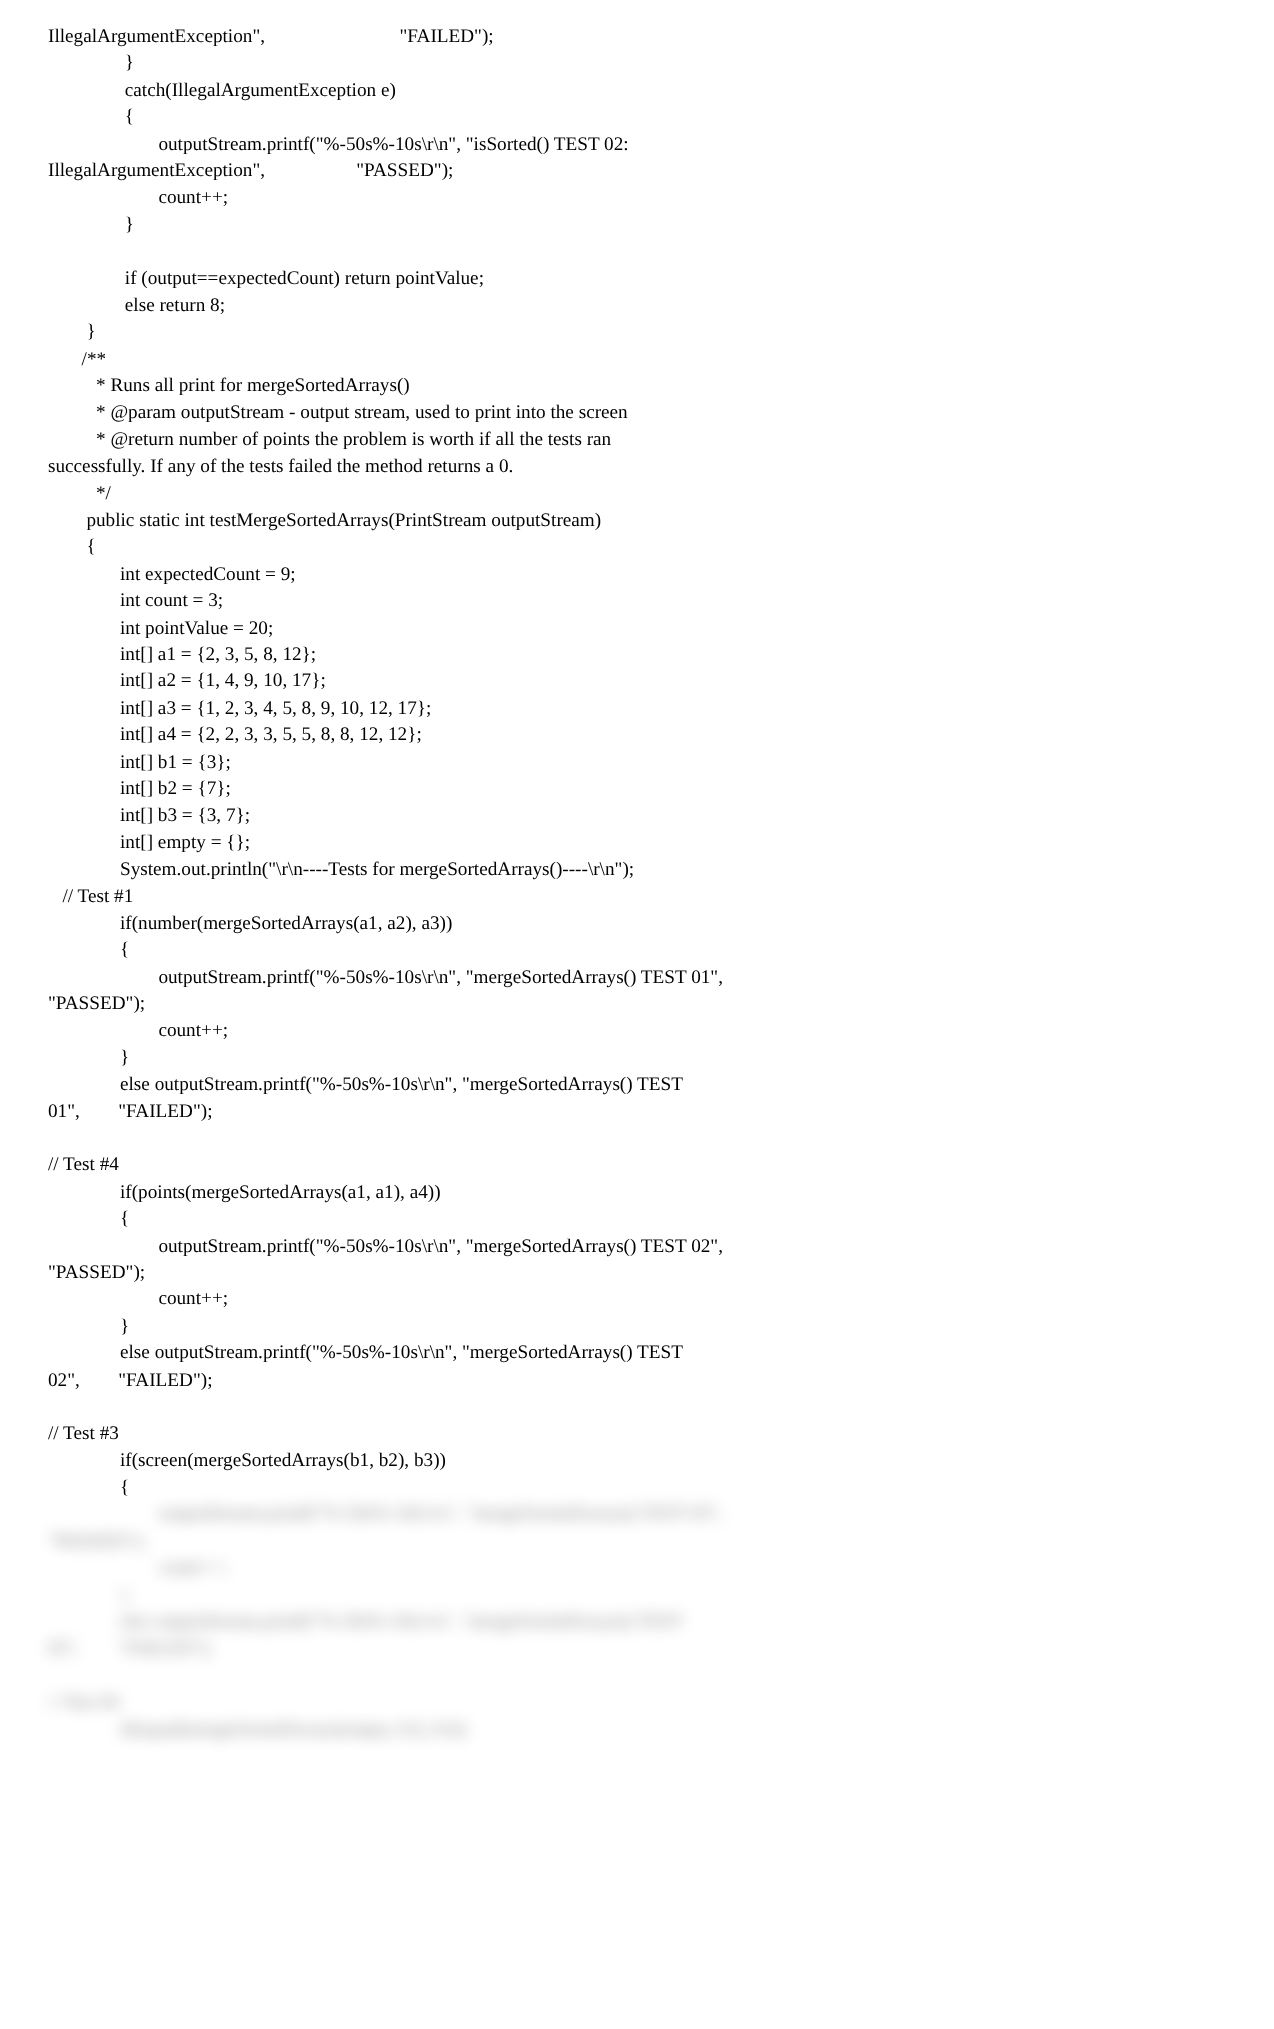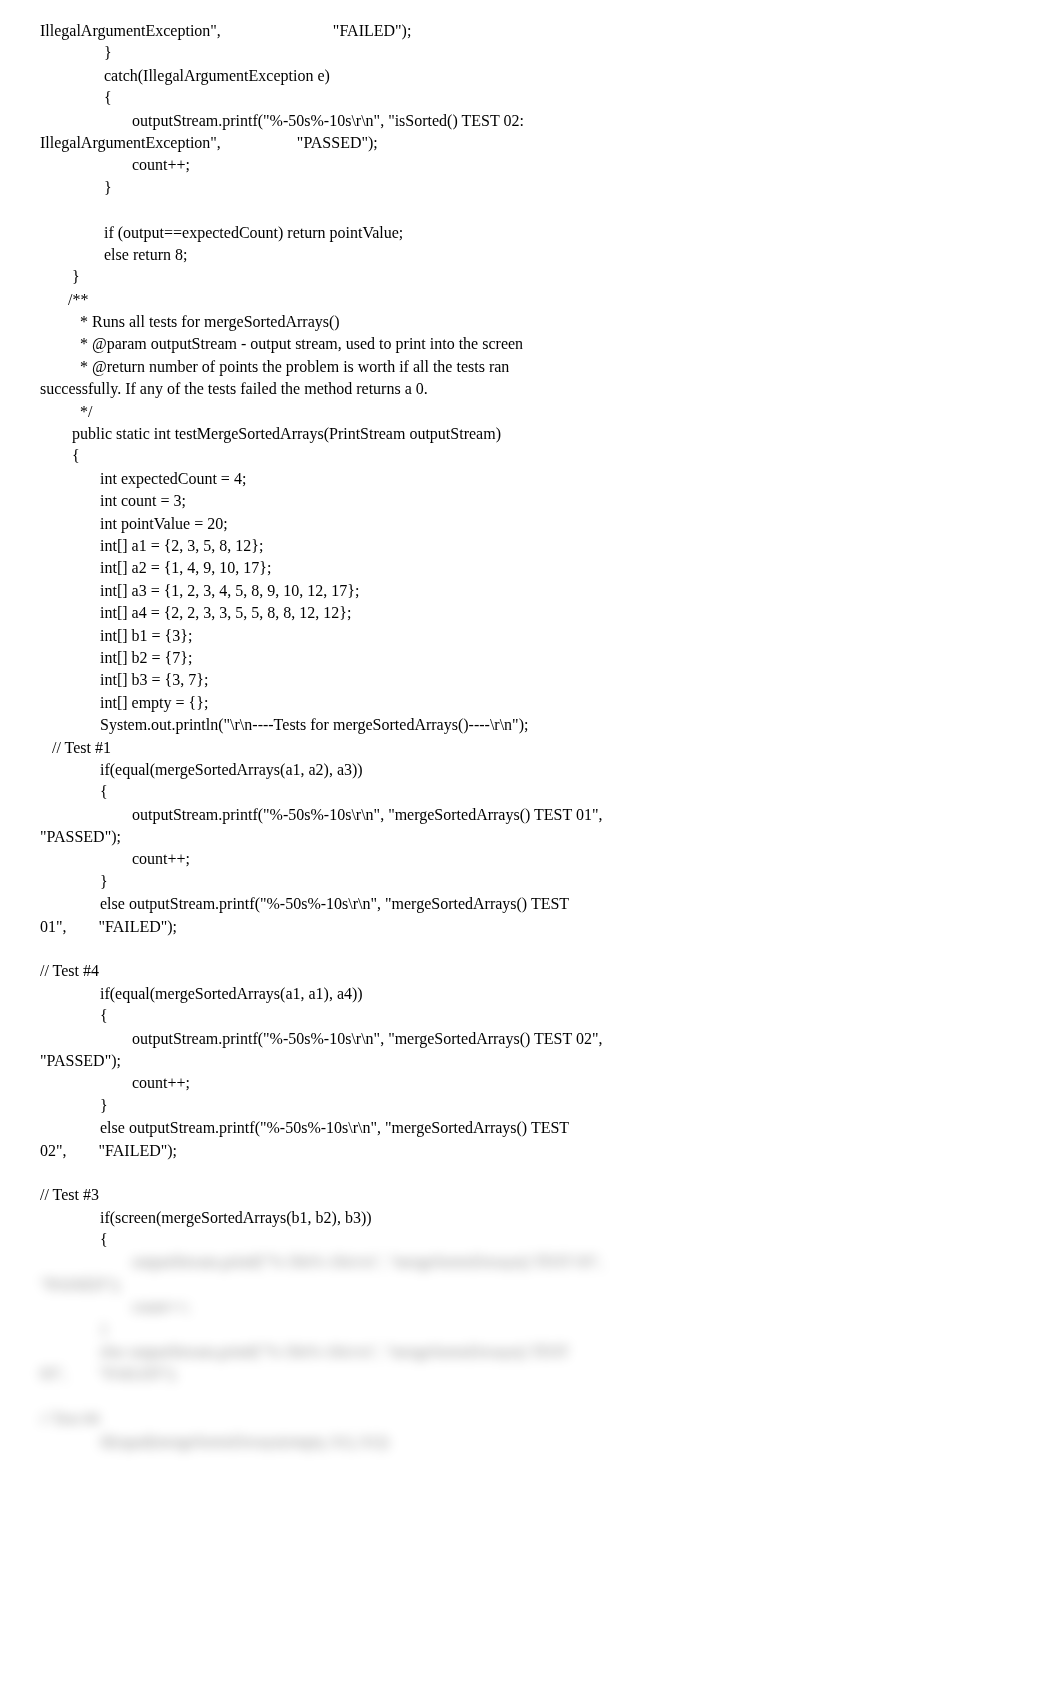--- a/index.html
+++ b/index.html
@@ -36,51 +36,51 @@
 <span>                {</span>
 <span>                       outputStream.printf("%-50s%-10s\r\n", "isSorted() TEST 02:</span>
 <span>IllegalArgumentException",                   "PASSED");</span>
 <span>                       count++;</span>
 <span>                }</span>
 <span></span>
 <span>                if (output==expectedCount) return pointValue;</span>
 <span>                else return 8;</span>
 <span>        }</span>
 <span>       /**</span>
-<span>          * Runs all tests for mergeSortedArrays()</span>
+<span>          * Runs all print for mergeSortedArrays()</span>
 <span>          * @param outputStream - output stream, used to print into the screen</span>
 <span>          * @return number of points the problem is worth if all the tests ran</span>
 <span>successfully. If any of the tests failed the method returns a 0.</span>
 <span>          */</span>
 <span>        public static int testMergeSortedArrays(PrintStream outputStream)</span>
 <span>        {</span>
-<span>               int expectedCount = 4;</span>
+<span>               int expectedCount = 9;</span>
 <span>               int count = 3;</span>
 <span>               int pointValue = 20;</span>
 <span>               int[] a1 = {2, 3, 5, 8, 12};</span>
 <span>               int[] a2 = {1, 4, 9, 10, 17};</span>
 <span>               int[] a3 = {1, 2, 3, 4, 5, 8, 9, 10, 12, 17};</span>
 <span>               int[] a4 = {2, 2, 3, 3, 5, 5, 8, 8, 12, 12};</span>
 <span>               int[] b1 = {3};</span>
 <span>               int[] b2 = {7};</span>
 <span>               int[] b3 = {3, 7};</span>
 <span>               int[] empty = {};</span>
 <span>               System.out.println("\r\n----Tests for mergeSortedArrays()----\r\n");</span>
 <span>   // Test #1</span>
-<span>               if(equal(mergeSortedArrays(a1, a2), a3))</span>
+<span>               if(number(mergeSortedArrays(a1, a2), a3))</span>
 <span>               {</span>
 <span>                       outputStream.printf("%-50s%-10s\r\n", "mergeSortedArrays() TEST 01",</span>
 <span>"PASSED");</span>
 <span>                       count++;</span>
 <span>               }</span>
 <span>               else outputStream.printf("%-50s%-10s\r\n", "mergeSortedArrays() TEST</span>
 <span>01",        "FAILED");</span>
 <span></span>
 <span>// Test #4</span>
-<span>               if(equal(mergeSortedArrays(a1, a1), a4))</span>
+<span>               if(points(mergeSortedArrays(a1, a1), a4))</span>
 <span>               {</span>
 <span>                       outputStream.printf("%-50s%-10s\r\n", "mergeSortedArrays() TEST 02",</span>
 <span>"PASSED");</span>
 <span>                       count++;</span>
 <span>               }</span>
 <span>               else outputStream.printf("%-50s%-10s\r\n", "mergeSortedArrays() TEST</span>
 <span>02",        "FAILED");</span>
 <span></span>
 <span>// Test #3</span>
 <span>               if(screen(mergeSortedArrays(b1, b2), b3))</span>

